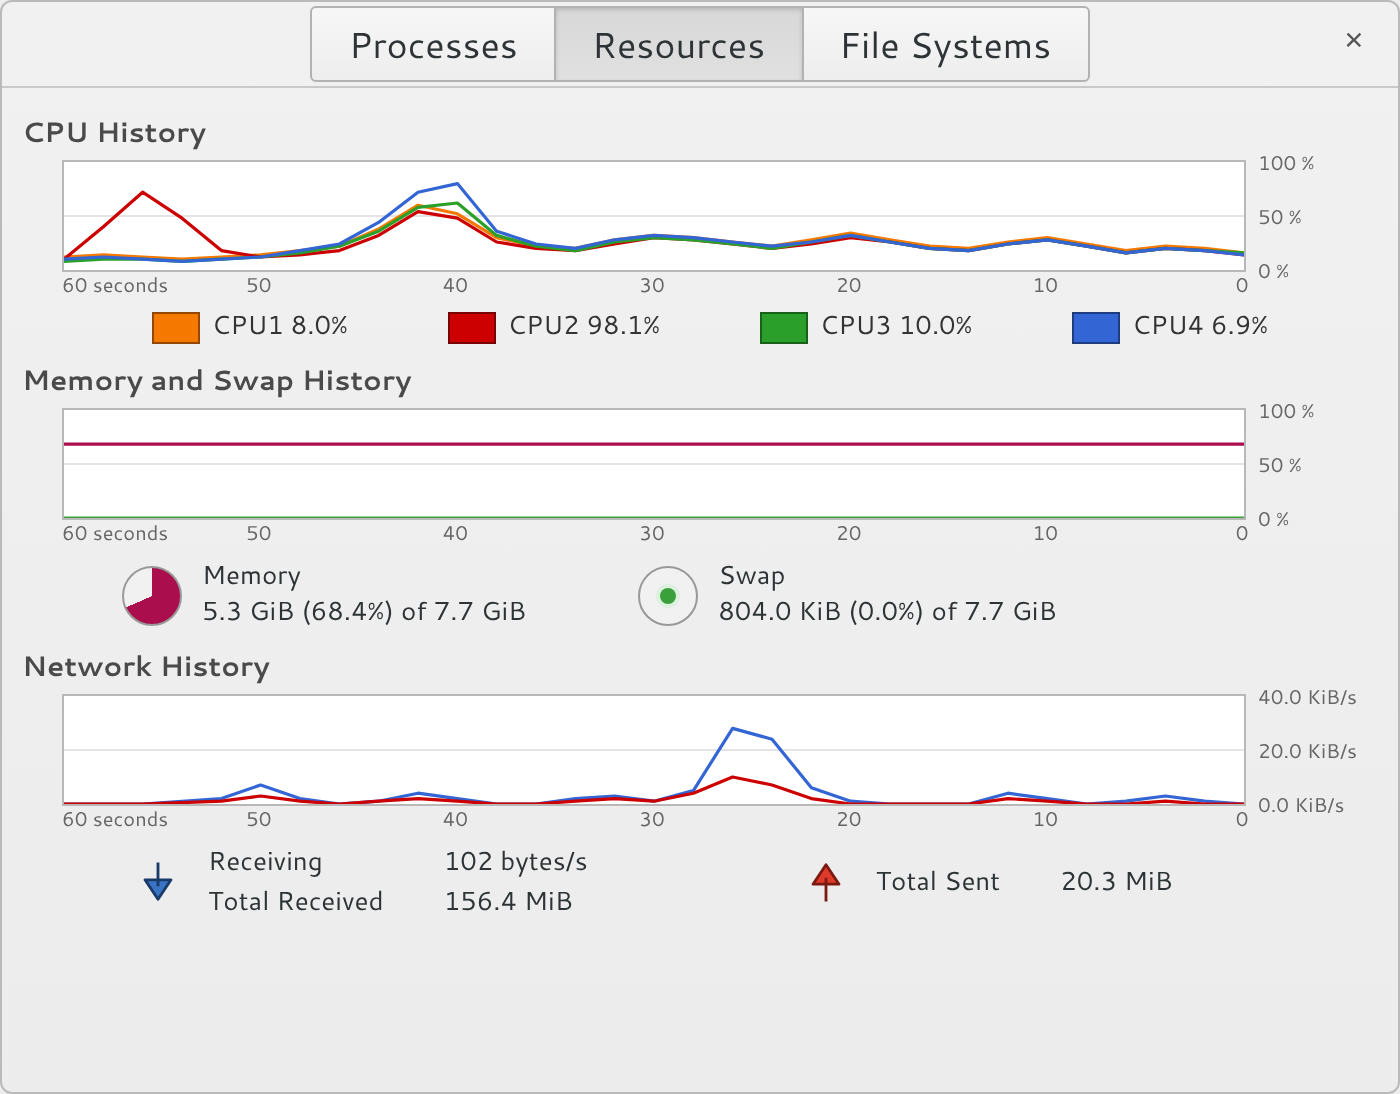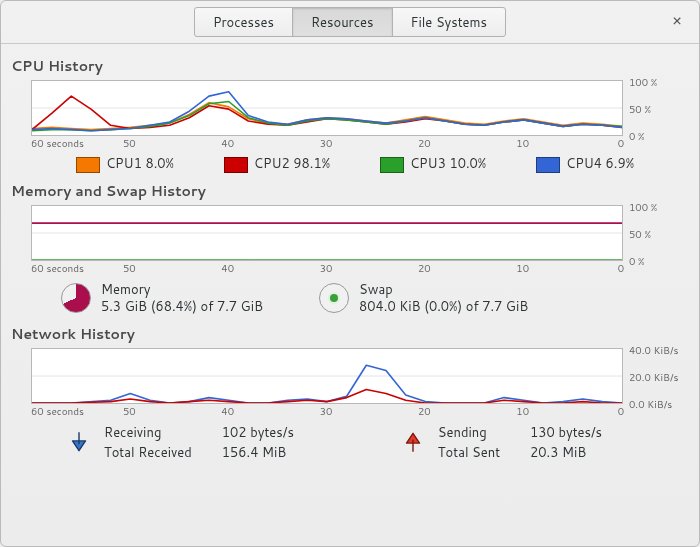--- a/index.html
+++ b/index.html
@@ -30,21 +30,21 @@
     position: relative;
     border-bottom: 1px solid #c9c9c9;
   }
   .tabbar {
     display: flex;
   }
   .tabbtn {
     background: linear-gradient(#f7f7f7, #ededed);
     border: 1px solid #b2b2b2;
     padding: 5px 18px;
-    font-size: 13px;
+    font-size: 18px;
     color: #2e3436;
     margin-left: -1px;
   }
   .tabbtn:first-child { border-radius: 3px 0 0 3px; margin-left: 0; }
   .tabbtn:last-child  { border-radius: 0 3px 3px 0; }
   .tabbtn.active {
     background: linear-gradient(#d8d8d8, #e0e0e0);
     box-shadow: inset 0 1px 2px rgba(0,0,0,0.15);
   }
   .closebtn {
@@ -284,24 +284,20 @@
               </tr>
         </tbody>
           </table>
       </div>
       <div class="block">
         <svg class="arrow" viewBox="0 0 24 24">
           <path d="M12 21 L12 10 M6 13 L12 4 L18 13 Z" fill="#e03a2a" stroke="#7a1a10" stroke-width="1.3" stroke-linejoin="round"></path>
         </svg>
         <table>
           <tbody>
-              <tr>
-                <td>Sending</td>
-                <td>130 bytes/s</td>
-              </tr>
           <tr>
                 <td>Total Sent</td>
                 <td>20.3 MiB</td>
               </tr>
         </tbody>
           </table>
       </div>
     </div>
 
   </div>

